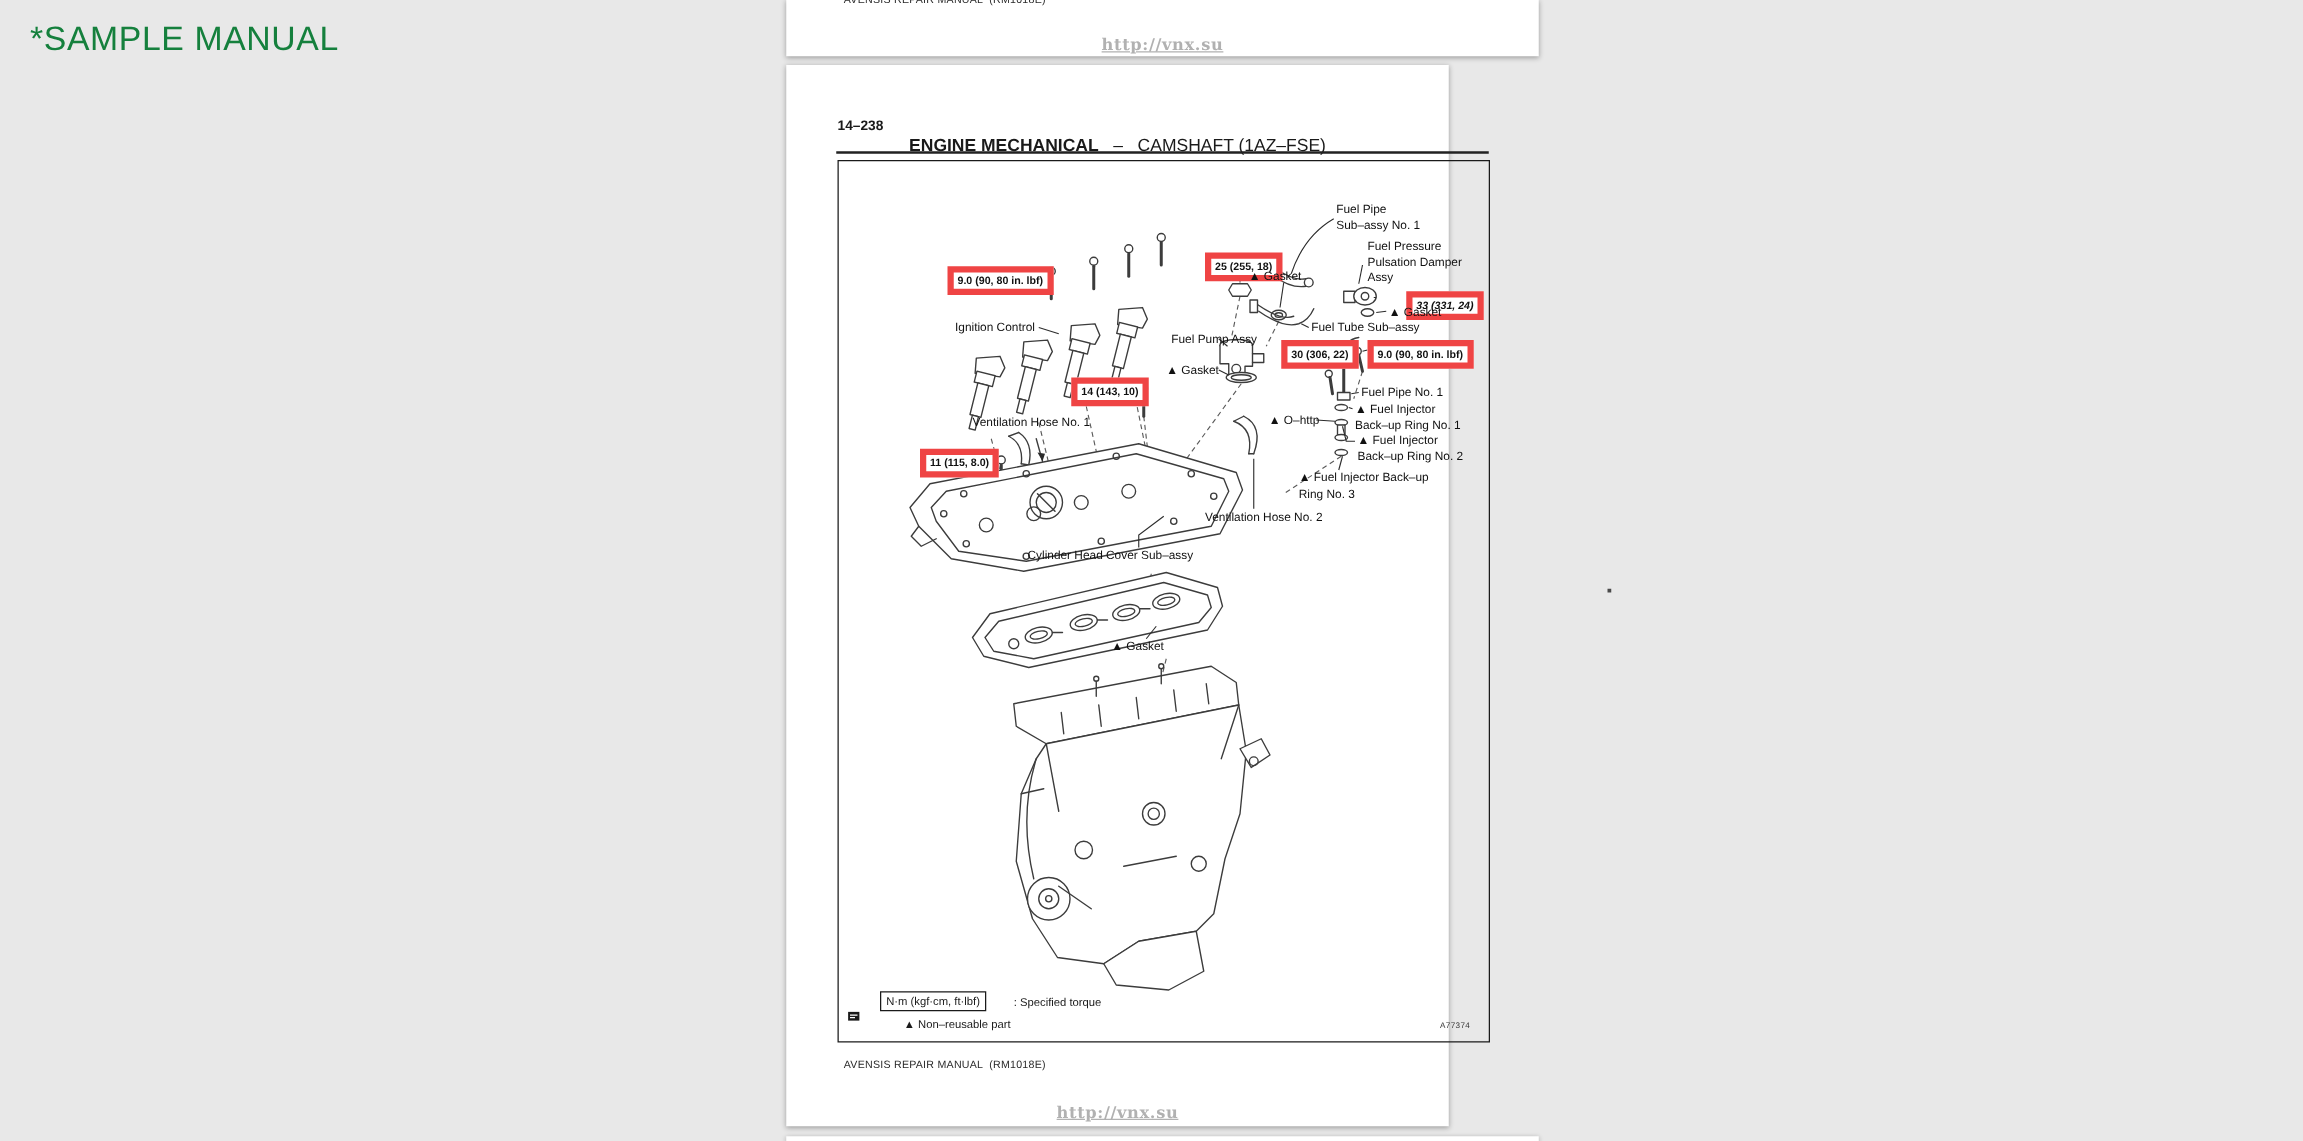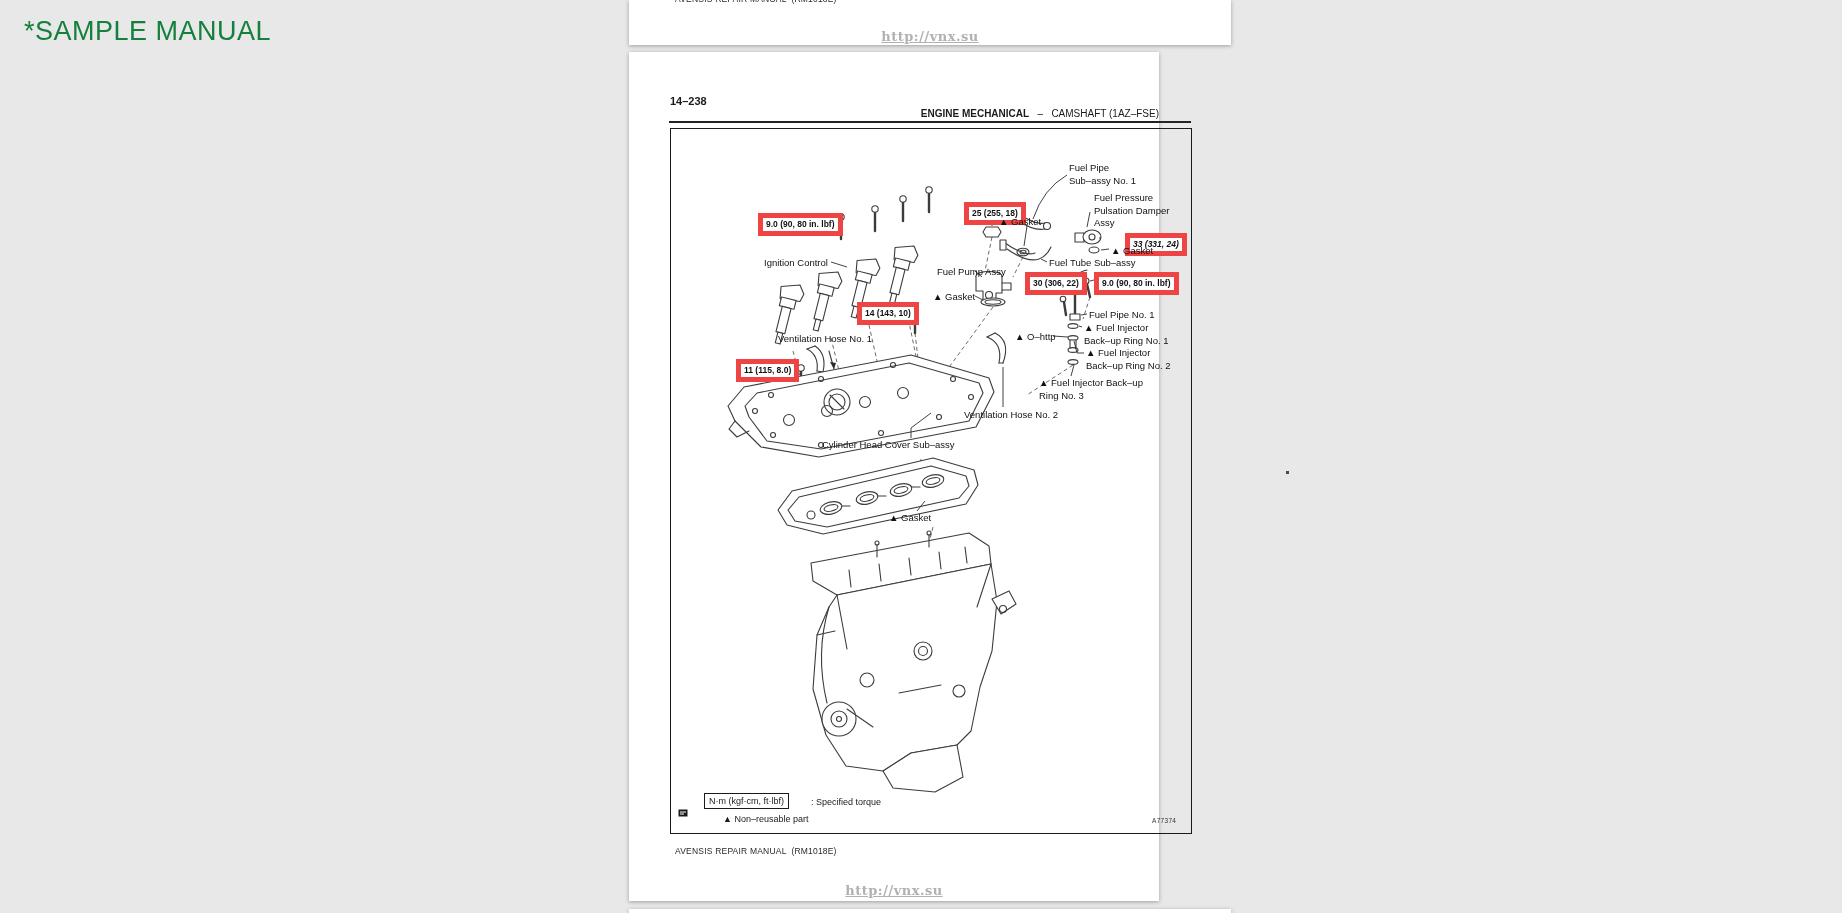--- a/index.html
+++ b/index.html
@@ -23,21 +23,21 @@
   .footer-text{
     position:absolute;font-size:8.5px;color:#2a2a2a;white-space:pre;letter-spacing:.2px;
   }
   .watermark{
     position:absolute;left:50%;transform:translateX(-50%);
     font-family:"DejaVu Serif", serif;font-weight:bold;font-size:13px;
     color:#b1b1b1;letter-spacing:.5px;text-decoration:underline;white-space:nowrap;
   }
   #page-number{position:absolute;left:41px;top:43px;font-size:11px;font-weight:bold;}
   #header-row{
-    position:absolute;left:0;right:0;top:56px;text-align:right;font-size:10px;white-space:pre;
+    position:absolute;left:0;right:0;top:56px;text-align:center;font-size:14px;white-space:pre;
   }
   #header-row .bold{font-weight:bold;}
   #header-rule{position:absolute;left:40px;top:69px;width:522px;height:2px;background:#222;}
   #figure-frame{
     position:absolute;left:41px;top:76px;width:520px;height:704px;
     border:1.3px solid #1a1a1a;
   }
   #figure-art{position:absolute;left:0;top:0;}
   .lbl{
     position:absolute;font-size:9.5px;line-height:1.32;color:#111;

